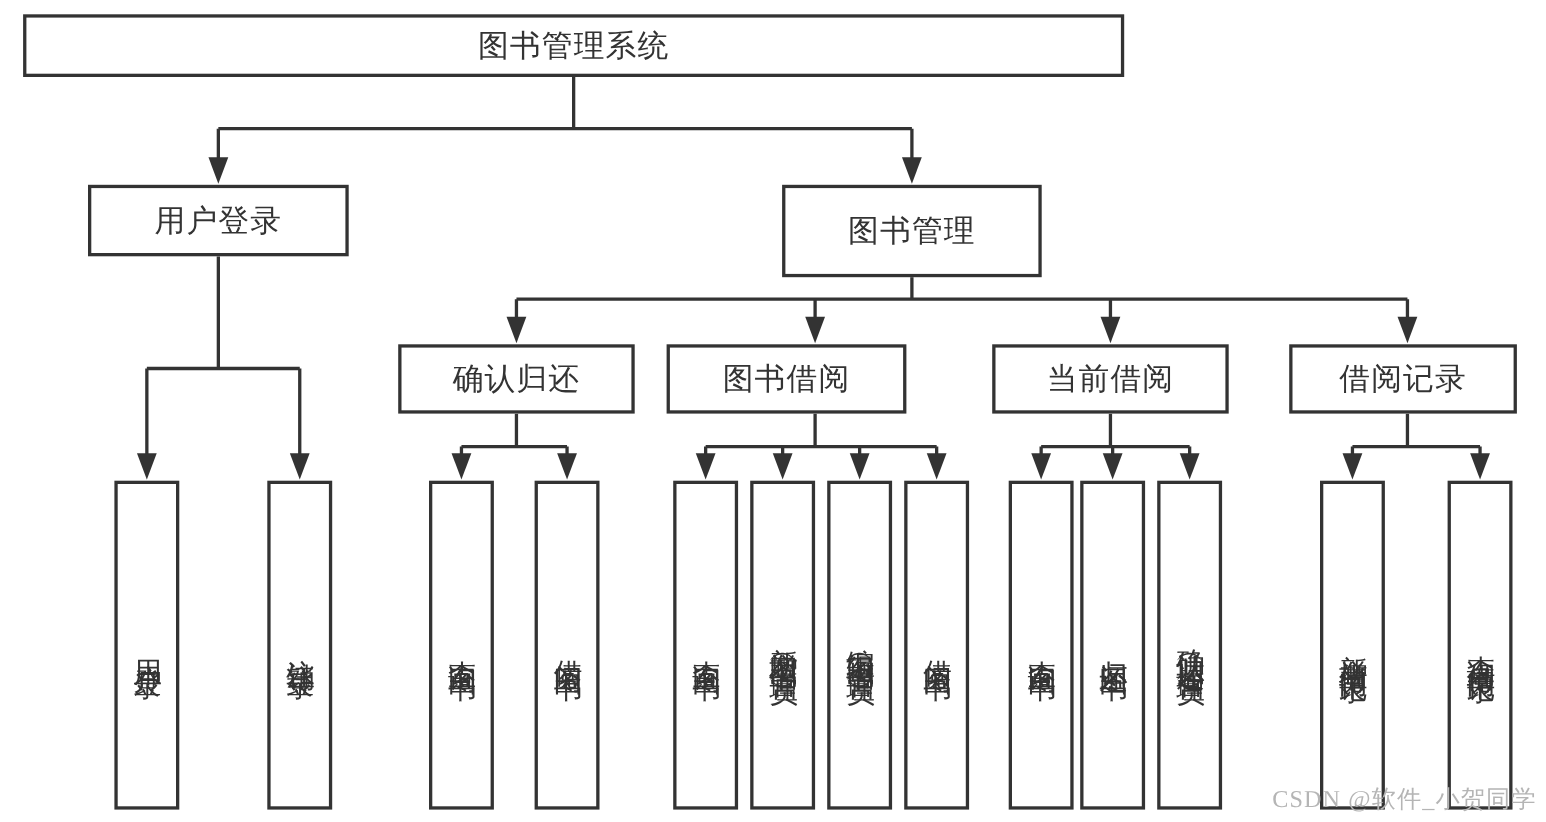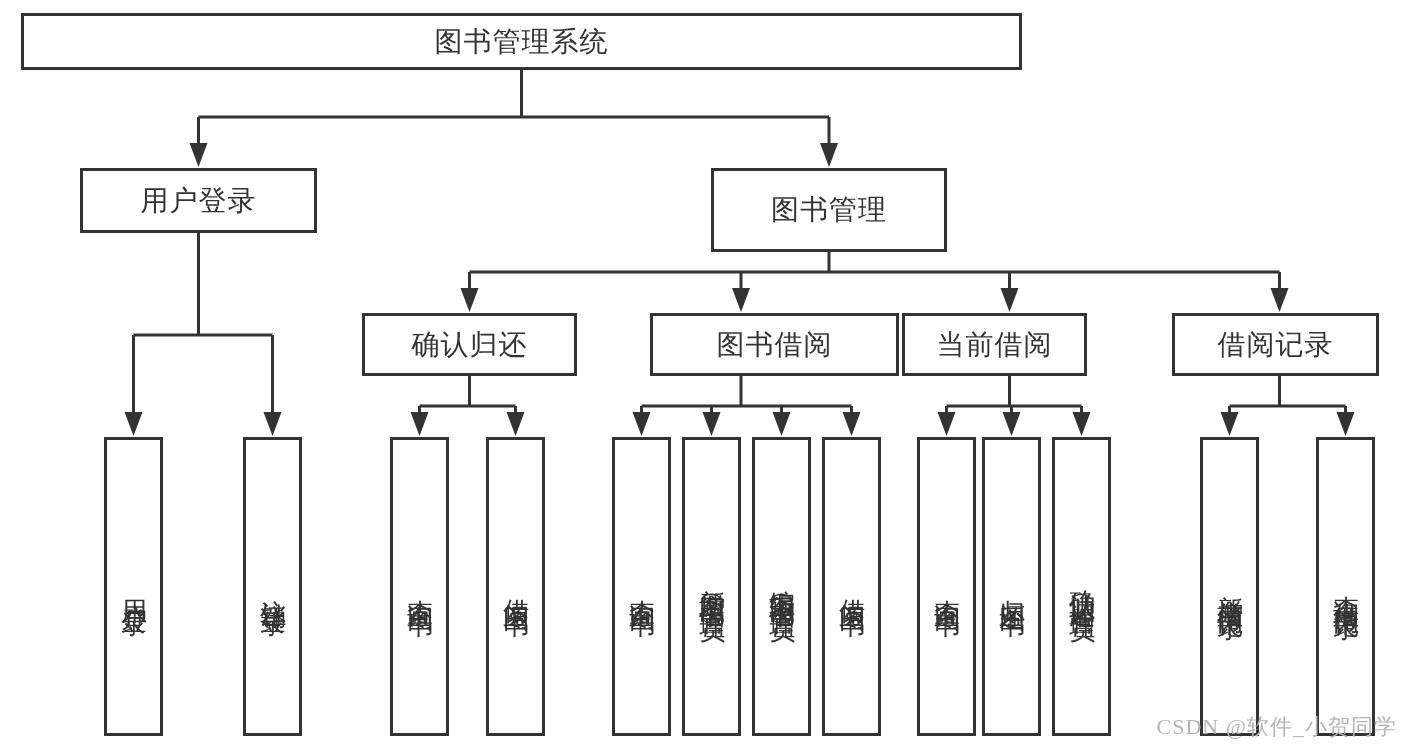--- a/index.html
+++ b/index.html
@@ -104,24 +104,24 @@
   <div class="box hbox" style="left:80px;top:168px;width:237px;height:65px">
     <span>用户登录</span>
   </div>
   <div class="box hbox" style="left:711px;top:168px;width:236px;height:84px">
     <span>图书管理</span>
   </div>
 
   <div class="box hbox" style="left:362px;top:313px;width:215px;height:63px">
     <span>确认归还</span>
   </div>
-  <div class="box hbox" style="left:650px;top:313px;width:249px;height:63px">
+  <div class="box hbox" style="left:606px;top:313px;width:218px;height:63px">
     <span>图书借阅</span>
   </div>
-  <div class="box hbox" style="left:902px;top:313px;width:185px;height:63px">
+  <div class="box hbox" style="left:902px;top:313px;width:215px;height:63px">
     <span>当前借阅</span>
   </div>
   <div class="box hbox" style="left:1172px;top:313px;width:207px;height:63px">
     <span>借阅记录</span>
   </div>
 
   <div class="box vbox" style="left:104px">
     <span>用户登录</span>
   </div>
   <div class="box vbox" style="left:243px">

